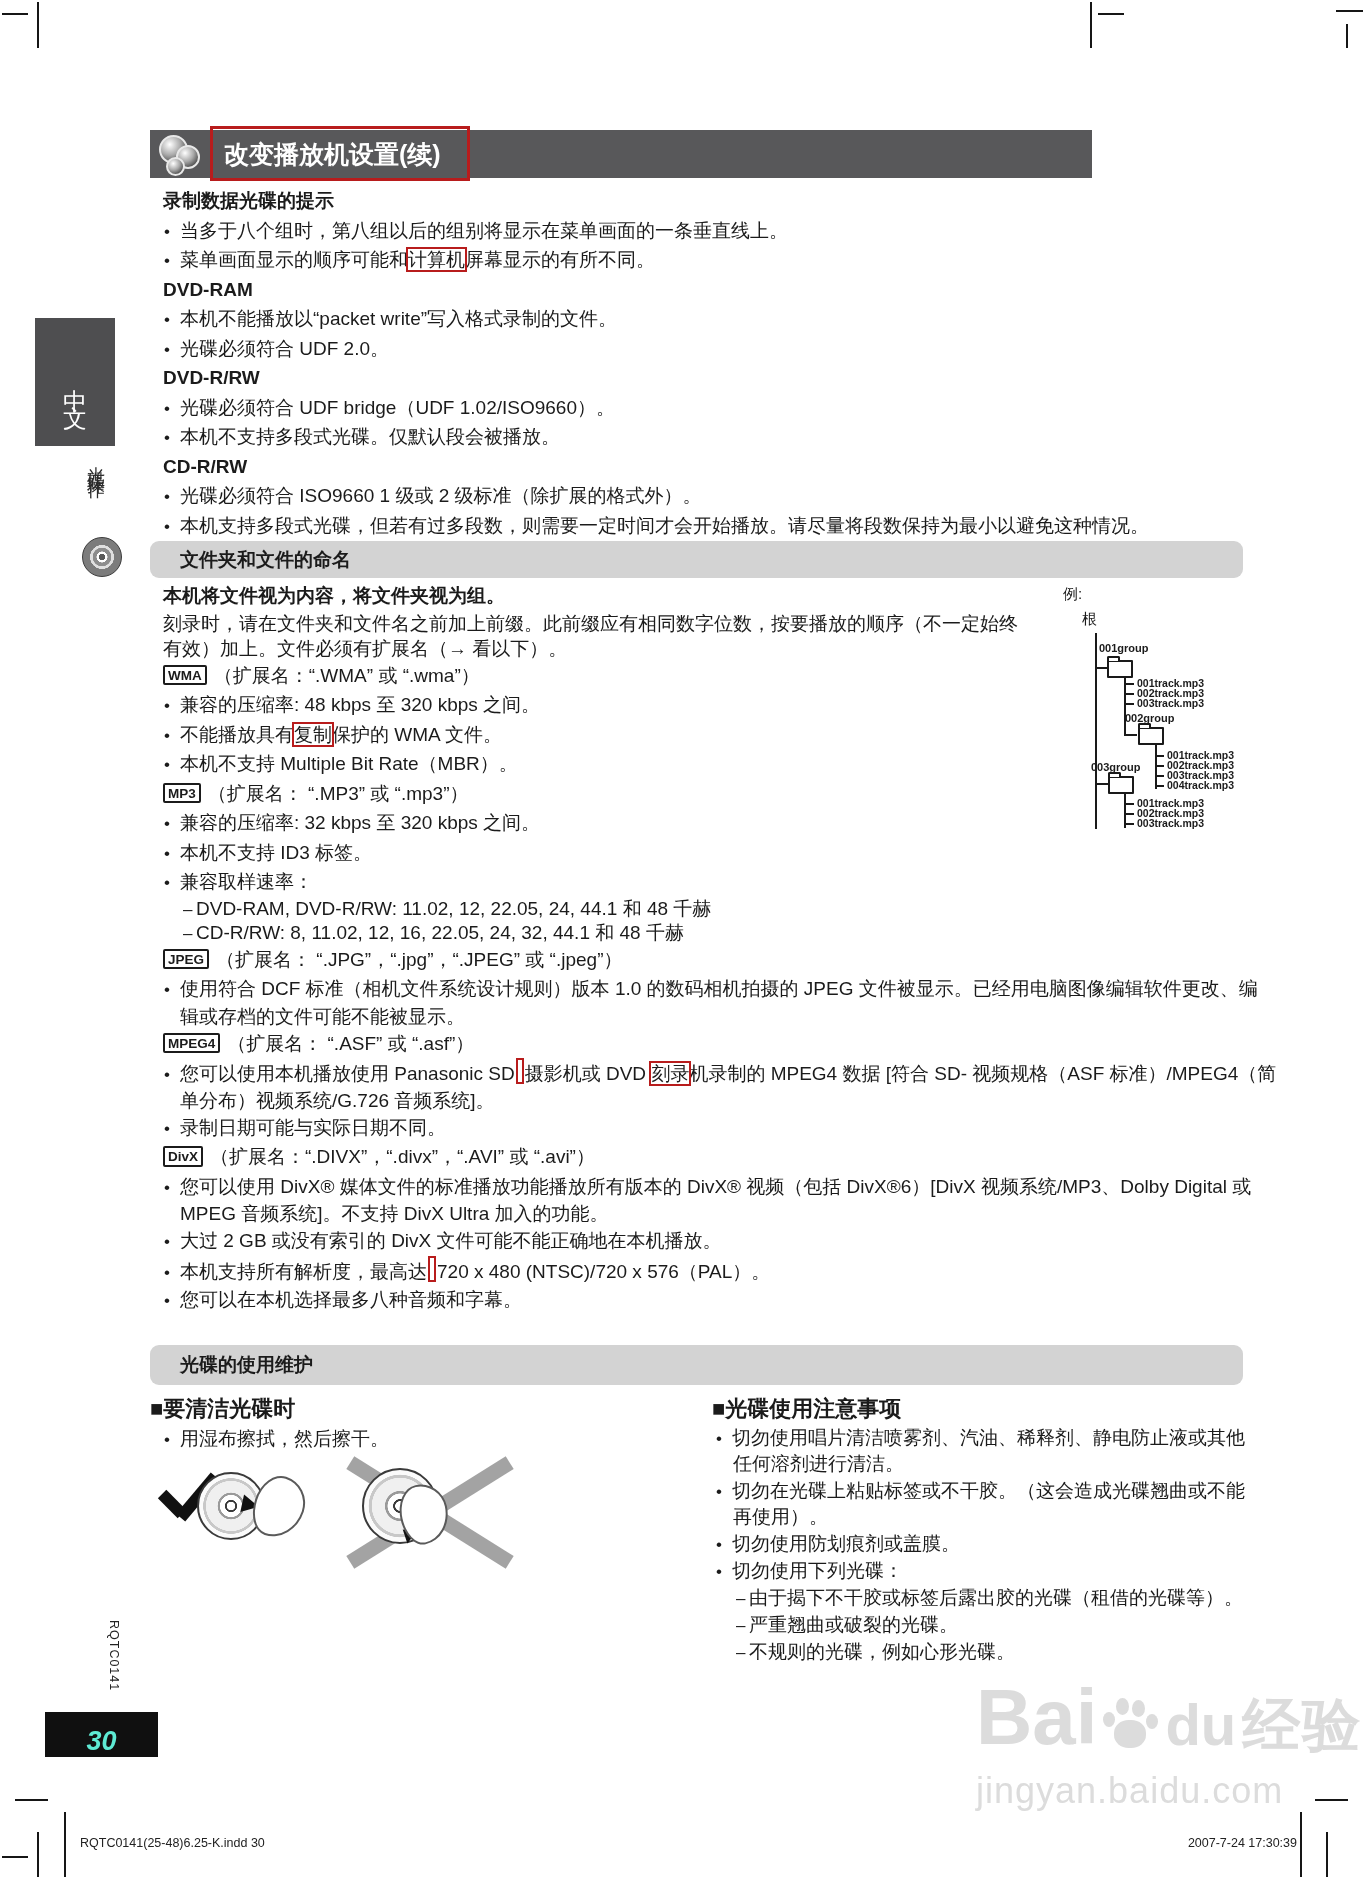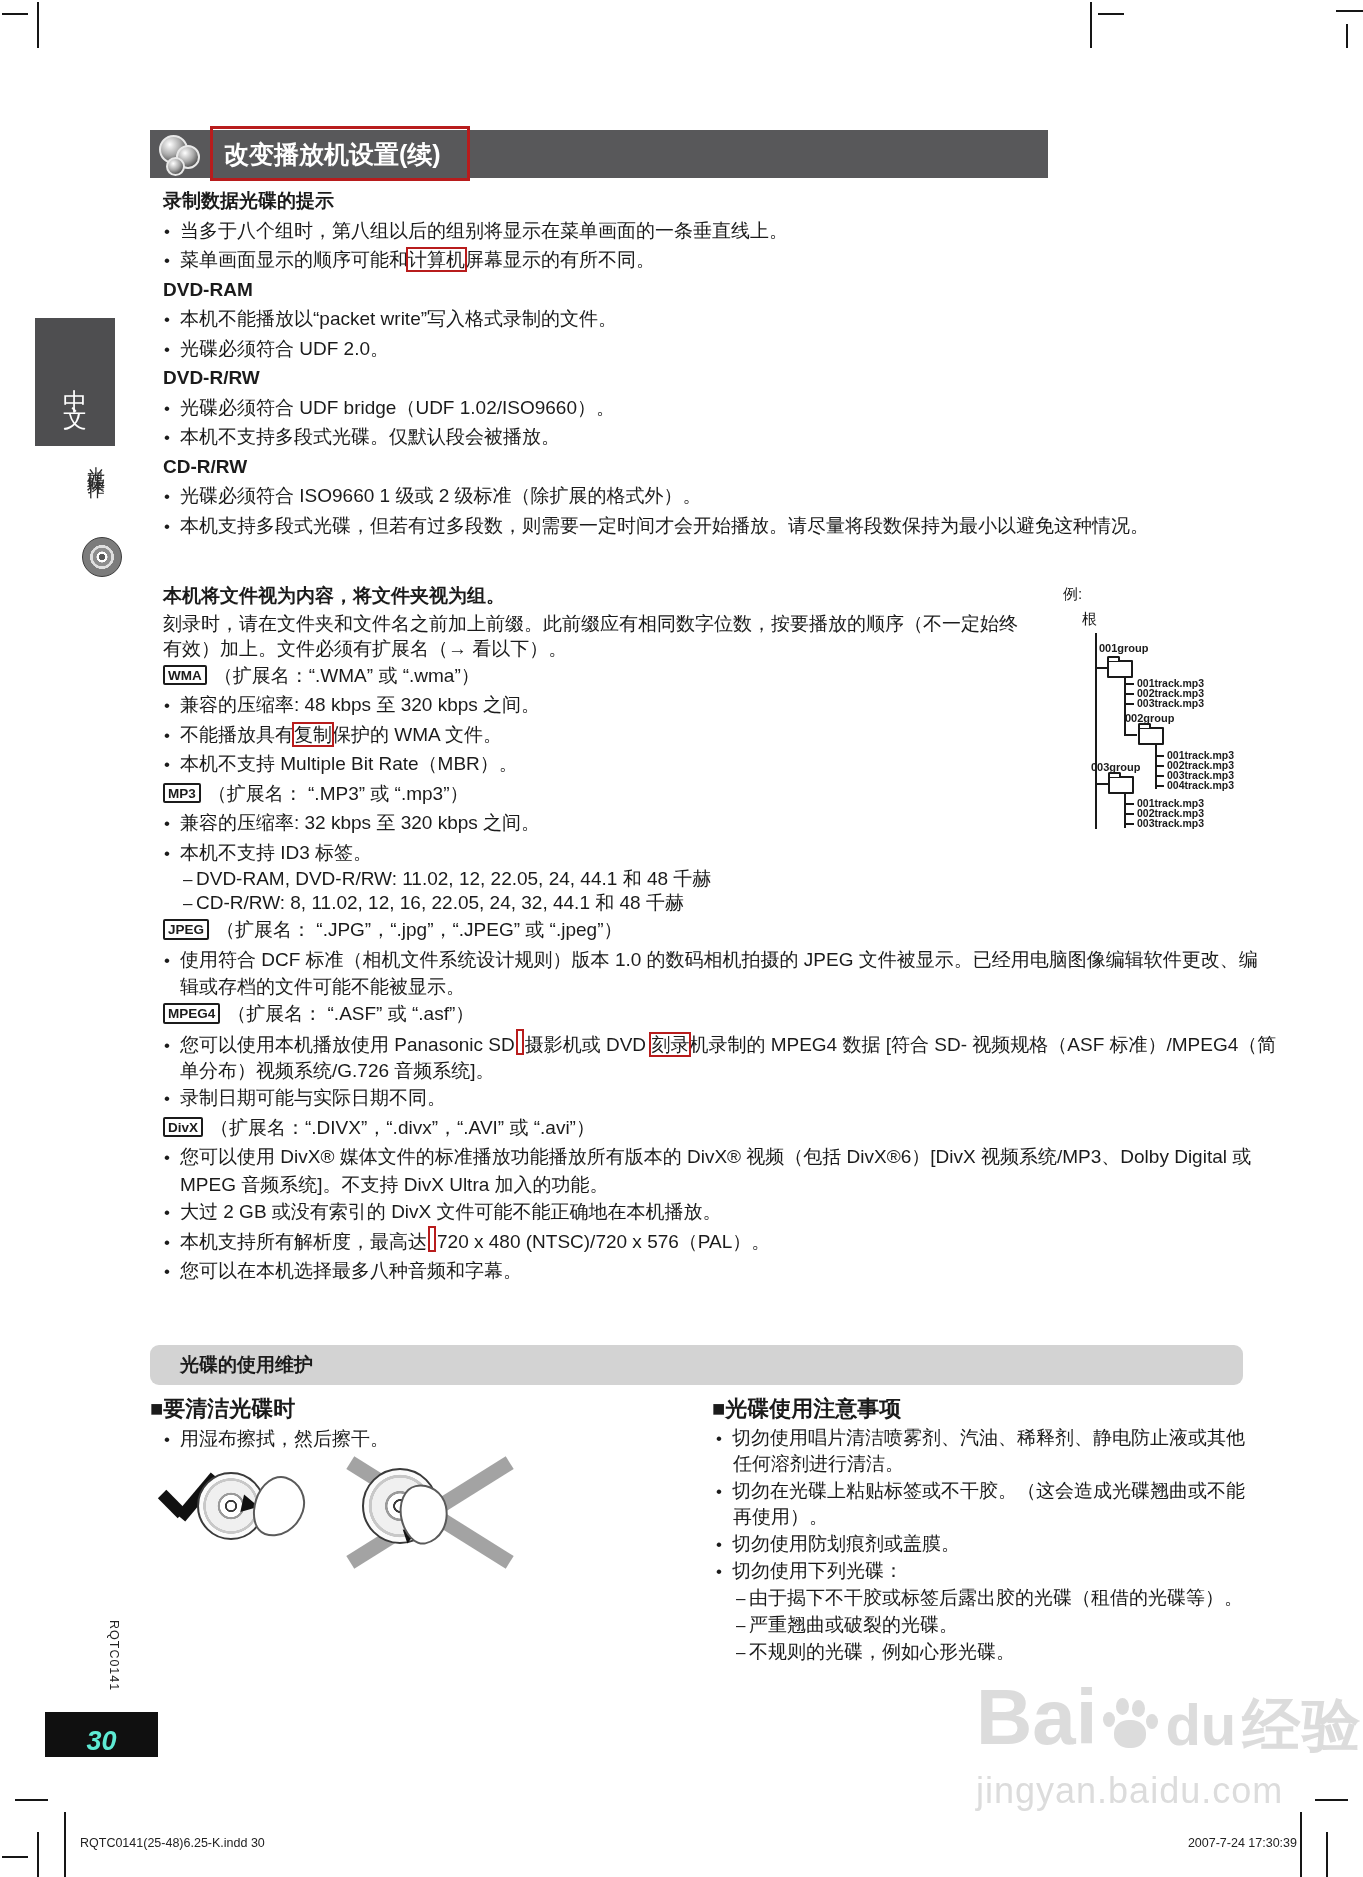--- a/index.html
+++ b/index.html
@@ -1,21 +1,21 @@
 <!DOCTYPE html>
 <html><head>
 <meta charset="utf-8">
 <style>
   html,body{margin:0;padding:0;background:#ffffff;}
   .page{position:relative;width:1363px;height:1877px;background:#ffffff;overflow:hidden;
         font-family:"Liberation Sans","DejaVu Sans",sans-serif;color:#1b1b1b;}
   .mark{position:absolute;background:#161616;}
 
   
-  .hdr-bar{position:absolute;left:150px;top:130px;width:898px;height:48px;background:#58585a;}
+  .hdr-bar{position:absolute;left:150px;top:130px;width:898px;height:48px;background:#58585a;padding-left:44px;}
   .hdr-title{position:absolute;left:74px;top:0;height:48px;line-height:48px;color:#ffffff;
              font-size:25px;font-weight:700;white-space:nowrap;}
   .title-redbox{position:absolute;left:60px;top:-4px;width:254px;height:49px;border:3px solid #b81c1c;}
   .hdr-icon{position:absolute;left:9px;top:2px;width:50px;height:44px;}
   .ball{position:absolute;border-radius:50%;border:2px solid #e8e8e8;
         background:radial-gradient(circle at 35% 30%,#ffffff,#a9a9a9 45%,#4a4a4a 80%,#222);}
   .b1{left:0;top:3px;width:25px;height:25px;}
   .b2{left:17px;top:13px;width:20px;height:20px;}
   .b3{left:7px;top:25px;width:15px;height:15px;}
 
@@ -179,32 +179,34 @@
       <div class="row b"><span class="mk">•</span><span>本机不能播放以“packet write”写入格式录制的文件。</span></div>
       <div class="row b"><span class="mk">•</span><span>光碟必须符合 UDF 2.0。</span></div>
       <div class="row h"><span>DVD-R/RW</span></div>
       <div class="row b"><span class="mk">•</span><span>光碟必须符合 UDF bridge（UDF 1.02/ISO9660）。</span></div>
       <div class="row b"><span class="mk">•</span><span>本机不支持多段式光碟。仅默认段会被播放。</span></div>
       <div class="row h"><span>CD-R/RW</span></div>
       <div class="row b"><span class="mk">•</span><span>光碟必须符合 ISO9660 1 级或 2 级标准（除扩展的格式外）。</span></div>
       <div class="row b"><span class="mk">•</span><span>本机支持多段式光碟，但若有过多段数，则需要一定时间才会开始播放。请尽量将段数保持为最小以避免这种情况。</span></div>
     </div>
 
+  <div id="banner-naming" class="banner z1">文件夹和文件的命名</div>
 
   <div id="rows-naming" class="rows z1" style="top:581px;">
       <div class="row h"><span>本机将文件视为内容，将文件夹视为组。</span></div>
       <div class="row p"><span>刻录时，请在文件夹和文件名之前加上前缀。此前缀应有相同数字位数，按要播放的顺序（不一定始终</span></div>
       <div class="row p"><span>有效）加上。文件必须有扩展名（→ 看以下）。</span></div>
       <div class="row f"><span class="fmt">WMA</span><span>（扩展名：“.WMA” 或 “.wma”）</span></div>
       <div class="row b"><span class="mk">•</span><span>兼容的压缩率: 48 kbps 至 320 kbps 之间。</span></div>
       <div class="row b"><span class="mk">•</span><span><span>不能播放具有</span><span class="redbox">复制</span><span>保护的 WMA 文件。</span></span></div>
       <div class="row b"><span class="mk">•</span><span>本机不支持 Multiple Bit Rate（MBR）。</span></div>
       <div class="row f"><span class="fmt">MP3</span><span>（扩展名： “.MP3” 或 “.mp3”）</span></div>
       <div class="row b"><span class="mk">•</span><span>兼容的压缩率: 32 kbps 至 320 kbps 之间。</span></div>
       <div class="row b"><span class="mk">•</span><span>本机不支持 ID3 标签。</span></div>
+      <div class="row b"><span class="mk">•</span><span>兼容取样速率：</span></div>
       <div class="row d"><span class="mk">–</span><span>DVD-RAM, DVD-R/RW: 11.02, 12, 22.05, 24, 44.1 和 48 千赫</span></div>
       <div class="row d"><span class="mk">–</span><span>CD-R/RW: 8, 11.02, 12, 16, 22.05, 24, 32, 44.1 和 48 千赫</span></div>
       <div class="row f"><span class="fmt">JPEG</span><span>（扩展名： “.JPG”，“.jpg”，“.JPEG” 或 “.jpeg”）</span></div>
       <div class="row b"><span class="mk">•</span><span>使用符合 DCF 标准（相机文件系统设计规则）版本 1.0 的数码相机拍摄的 JPEG 文件被显示。已经用电脑图像编辑软件更改、编</span></div>
       <div class="row c"><span>辑或存档的文件可能不能被显示。</span></div>
       <div class="row f"><span class="fmt">MPEG4</span><span>（扩展名： “.ASF” 或 “.asf”）</span></div>
       <div class="row b"><span class="mk">•</span><span><span>您可以使用本机播放使用 Panasonic SD</span><span class="redline"></span><span>摄影机或 DVD </span><span class="redbox">刻录</span><span>机录制的 MPEG4 数据 [符合 SD- 视频规格（ASF 标准）/MPEG4（简</span></span></div>
       <div class="row c"><span>单分布）视频系统/G.726 音频系统]。</span></div>
       <div class="row b"><span class="mk">•</span><span>录制日期可能与实际日期不同。</span></div>
       <div class="row f"><span class="fmt">DivX</span><span>（扩展名：“.DIVX”，“.divx”，“.AVI” 或 “.avi”）</span></div>

